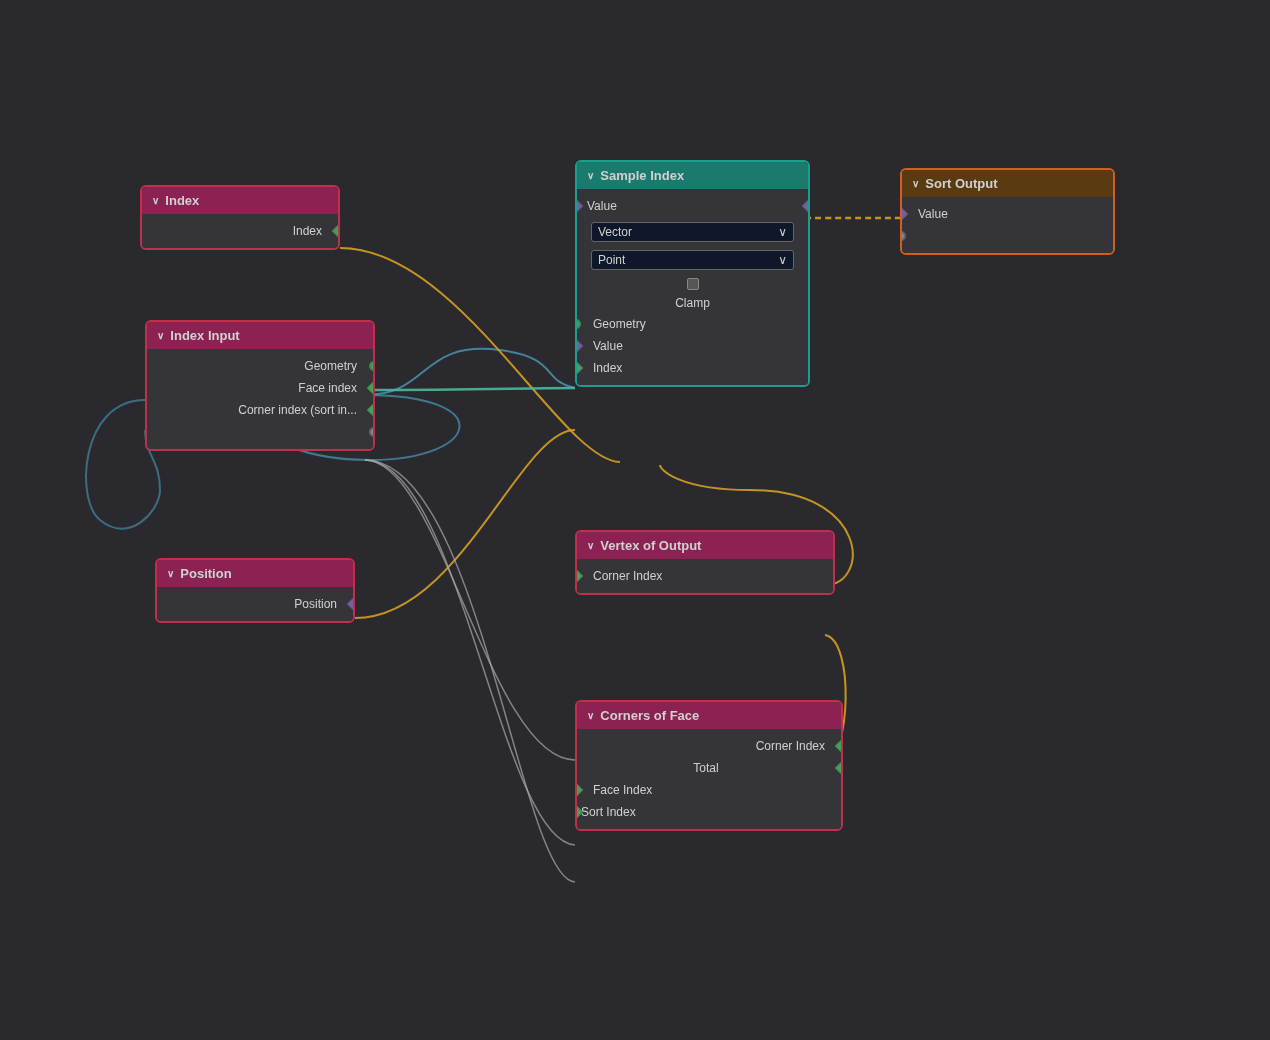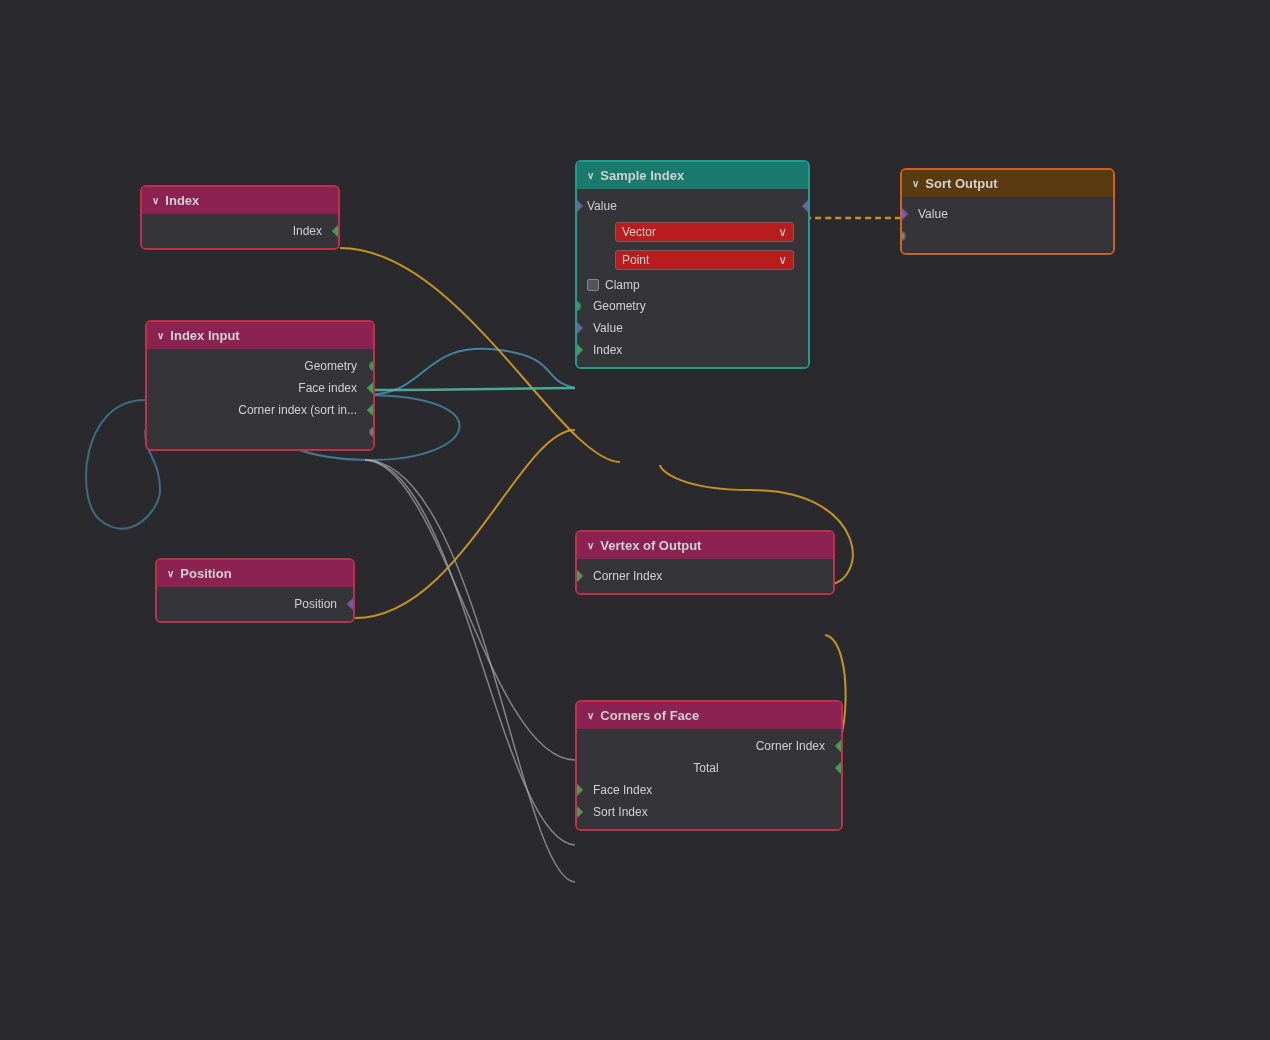--- a/index.html
+++ b/index.html
@@ -77,37 +77,37 @@
     .border-crimson { border-color: #c0304a; }
     .border-orange { border-color: #d06020; }
     
     .dropdown-row {
       display: flex;
       align-items: center;
       padding: 3px 8px;
       margin: 2px 6px;
     }
     .dropdown-select {
-      background: #b91c1c;
+      background: #0f172a;
       border: 1px solid #666;
       border-radius: 3px;
       color: #d0d0d0;
       font-size: 12px;
       padding: 2px 6px;
       width: 100%;
       display: flex;
       justify-content: space-between;
       align-items: center;
-      margin-left: 24px;
     }
     .clamp-row {
       display: flex;
       align-items: center;
       padding: 3px 10px;
       gap: 6px;
+      flex-direction: column;
     }
     .checkbox {
       width: 12px;
       height: 12px;
       border: 1.5px solid #888;
       border-radius: 2px;
       background: #555;
     }
     svg.connections {
       position: absolute;
@@ -289,18 +289,18 @@
       <span class="row-label">Total</span>
       <span class="socket-diamond socket-diamond-green" style="right:-6px;"></span>
     </div>
 
     <div class="node-row has-left-socket" style="padding-left:16px;">
       <span class="socket-diamond socket-diamond-green" style="left:-6px;"></span>
       <span class="row-label">Face Index</span>
     </div>
 
 
-    <div class="node-row has-left-socket" style="padding-left:16px;text-align:right;">
+    <div class="node-row has-left-socket" style="padding-left:4px;text-align:right;">
       <span class="socket-diamond socket-diamond-green" style="left:-6px;"></span>
       <span class="row-label">Sort Index</span>
     </div>
   </div>
 </div>
 
 </body></html>

